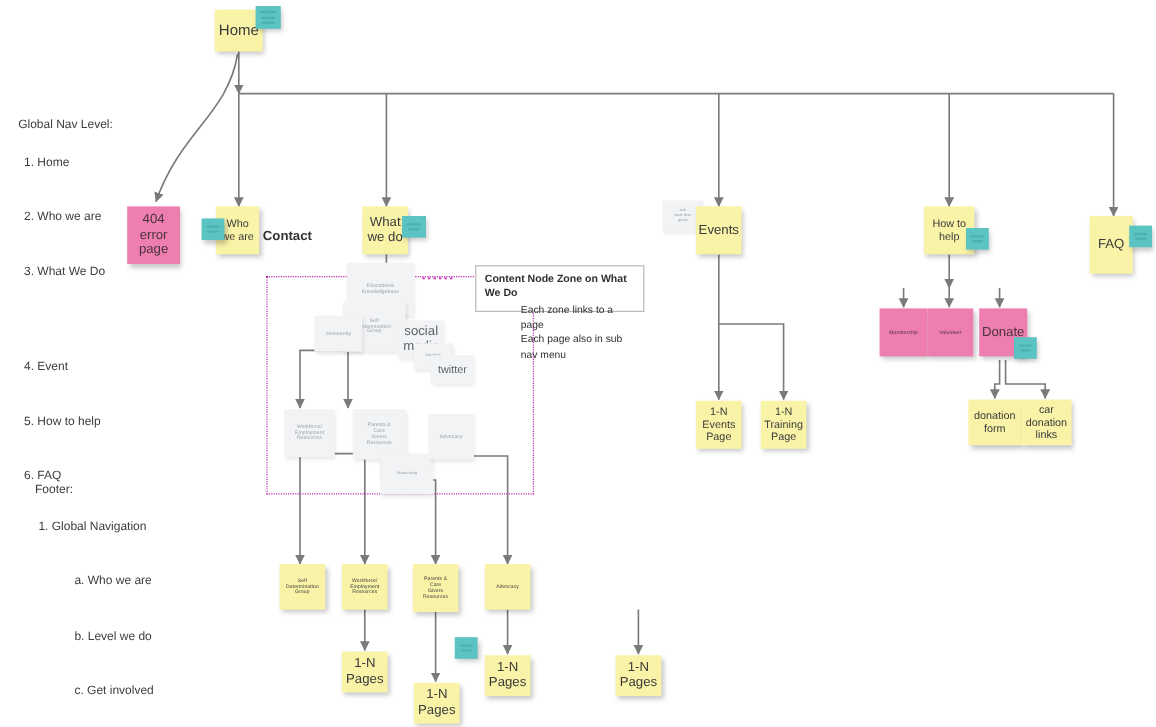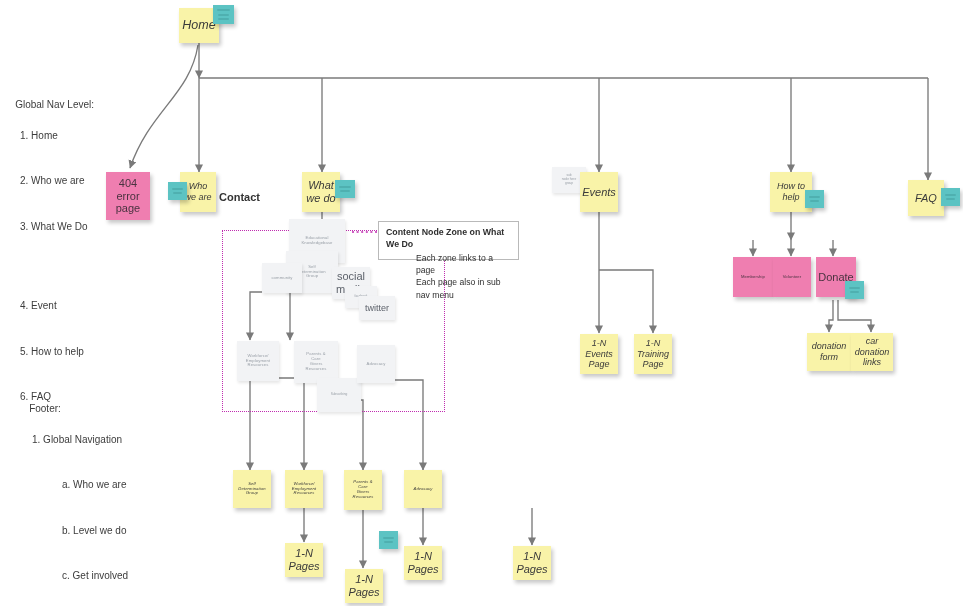--- a/index.html
+++ b/index.html
@@ -12,21 +12,21 @@
   svg.wires{position:absolute;left:0;top:0;width:963px;height:606px;pointer-events:none;}
 
   
   .note{
     position:absolute;box-sizing:border-box;
     display:flex;align-items:center;justify-content:center;
     text-align:center;line-height:1.18;
     box-shadow:2px 3px 4px rgba(0,0,0,.22);
     padding:2px;
   }
-  .note.yellow{background:#f9f3a8;color:#3a3a3a;font-style:italic;}
+  .note.yellow{background:#f9f3a8;color:#3a3a3a;}
   .note.pink{background:#ef7eb0;color:#4a3340;}
   .note.teal{background:#5cc3c3;color:#3d6d6d;}
   .note.grey{background:#f2f3f5;color:#9aa0a8;box-shadow:1px 2px 3px rgba(0,0,0,.10);}
 
   .note.big{font-size:12.5px;}
   .note.mid{font-size:11px;}
   .note.sm{font-size:9px;}
   .note.tiny{font-size:4.2px;letter-spacing:.1px;}
   .note.micro{font-size:3.2px;}
 
@@ -128,21 +128,21 @@
     <span style="display:block;padding-left:44px;">d. Find events</span>
     
     
     
     
     
   </div>
 
   <div class="label-plain" style="left:219px;top:191px;">Contact</div>
 
-  <div class="callout" style="left:378px;top:221px;width:141px;height:39px;">
+  <div class="callout" style="left:396px;top:221px;width:141px;height:39px;">
     <span class="ttl">Content Node Zone on What We Do</span>
     <span class="ln">Each zone links to a page</span>
     <span class="ln">Each page also in sub nav menu</span>
   </div>
 
   <div class="note yellow big" style="left:179px;top:8px;width:40px;height:35px;white-space:pre;">Home</div>
   <div class="note teal" style="left:213px;top:5px;width:21px;height:19px;flex-direction:column;">
     <span class="scribble"></span>
     <span class="scribble s2"></span>
     <span class="scribble s3"></span>
@@ -171,21 +171,21 @@
 group</div>
   <div class="note yellow mid" style="left:580px;top:172px;width:38px;height:40px;">Events</div>
 
   <div class="note yellow sm" style="left:770px;top:172px;width:42px;height:40px;white-space:pre;">How to
 help</div>
   <div class="note teal" style="left:805px;top:190px;width:19px;height:18px;flex-direction:column;">
     <span class="scribble"></span>
     <span class="scribble s2"></span>
   </div>
 
-  <div class="note yellow mid" style="left:908px;top:180px;width:36px;height:36px;">FAQ</div>
+  <div class="note yellow mid" style="left:908px;top:180px;width:36px;height:48px;">FAQ</div>
   <div class="note teal" style="left:941px;top:188px;width:19px;height:18px;flex-direction:column;">
     <span class="scribble"></span>
     <span class="scribble s2"></span>
   </div>
 
   <div class="note yellow sm" style="left:580px;top:334px;width:38px;height:40px;white-space:pre;">1-N
 Events
 Page</div>
   <div class="note yellow sm" style="left:634px;top:334px;width:38px;height:40px;white-space:pre;">1-N
 Training

